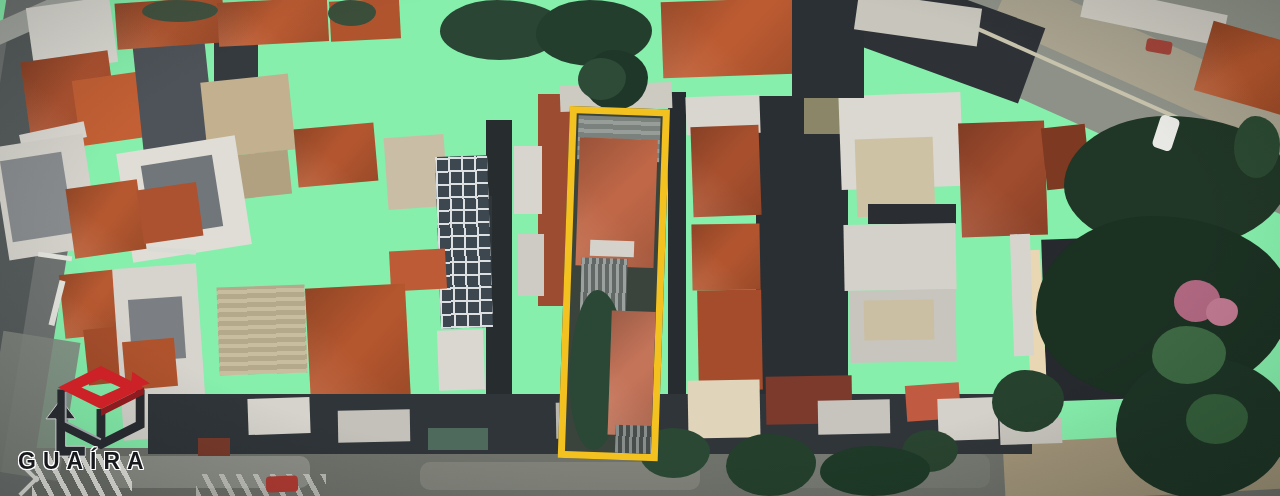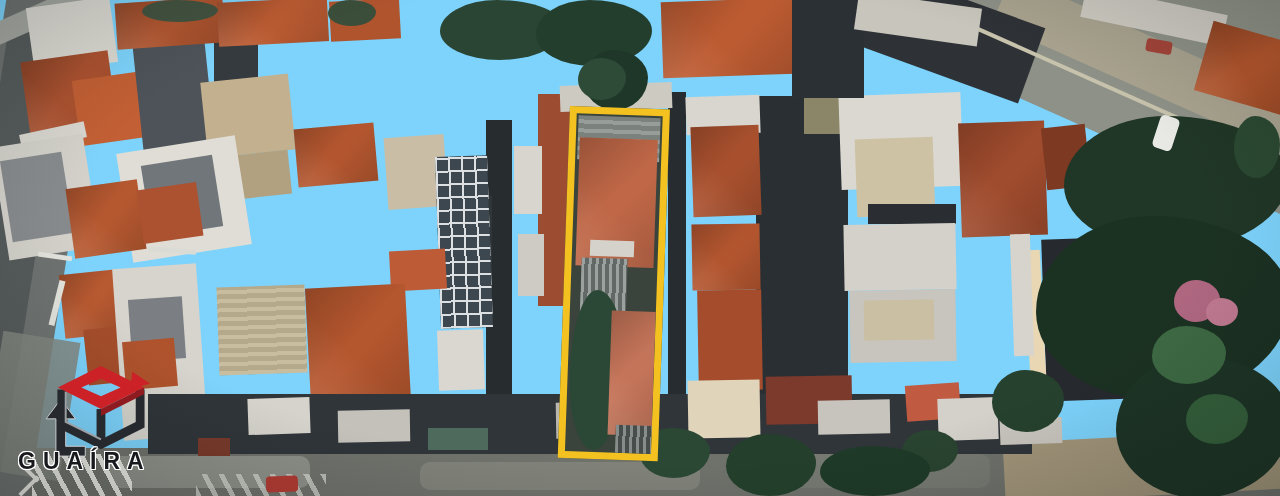--- a/index.html
+++ b/index.html
@@ -24,21 +24,21 @@
     text-shadow:
       -1px -1px 0 var(--brand-outline,#fff), 1px -1px 0 var(--brand-outline,#fff),
       -1px  1px 0 var(--brand-outline,#fff), 1px  1px 0 var(--brand-outline,#fff),
       -1px  0   0 var(--brand-outline,#fff), 1px  0   0 var(--brand-outline,#fff),
        0 -1px   0 var(--brand-outline,#fff), 0  1px   0 var(--brand-outline,#fff);
   }
 </style>
 </head>
 <body>
 
-<div class="stage" id="stage" style="width: 1280px; height: 496px; background: #7dd3fc;">
+<div class="stage" id="stage" style="width: 1280px; height: 496px; background: #86efac;">
   <div id="scene">
       <div class="el" style="left: 0px; top: 448px; width: 1280px; height: 48px; background: rgb(111, 114, 107);"></div>
       <div class="el" style="left: 110px; top: 456px; width: 200px; height: 32px; border-radius: 10px; background: rgb(141, 143, 136);"></div>
       <div class="el" style="left: 420px; top: 462px; width: 280px; height: 28px; border-radius: 10px; background: rgb(128, 130, 122);"></div>
       <div class="el" style="left: 780px; top: 454px; width: 210px; height: 34px; border-radius: 10px; background: rgb(118, 122, 114);"></div>
       <div class="el" style="left: 1004px; top: 436px; width: 276px; height: 60px; transform: rotate(-3deg); transform-origin: center center; background: rgb(162, 149, 122);"></div>
       <div class="el" style="left: -34px; top: -12px; width: 100px; height: 540px; transform: rotate(9deg); transform-origin: center center; background: rgb(110, 114, 112);"></div>
       <div class="el" style="left: -26px; top: 30px; width: 62px; height: 440px; transform: rotate(9deg); transform-origin: center center; opacity: 0.55; background: rgb(65, 71, 74);"></div>
       <div class="el" style="left: -8px; top: 336px; width: 78px; height: 140px; transform: rotate(9deg); transform-origin: center center; opacity: 0.85; background: rgb(131, 134, 127);"></div>
       <div class="el" style="left: -16px; top: 0px; width: 130px; height: 22px; transform: rotate(-24deg); transform-origin: center center; background: rgb(164, 167, 161);"></div>

